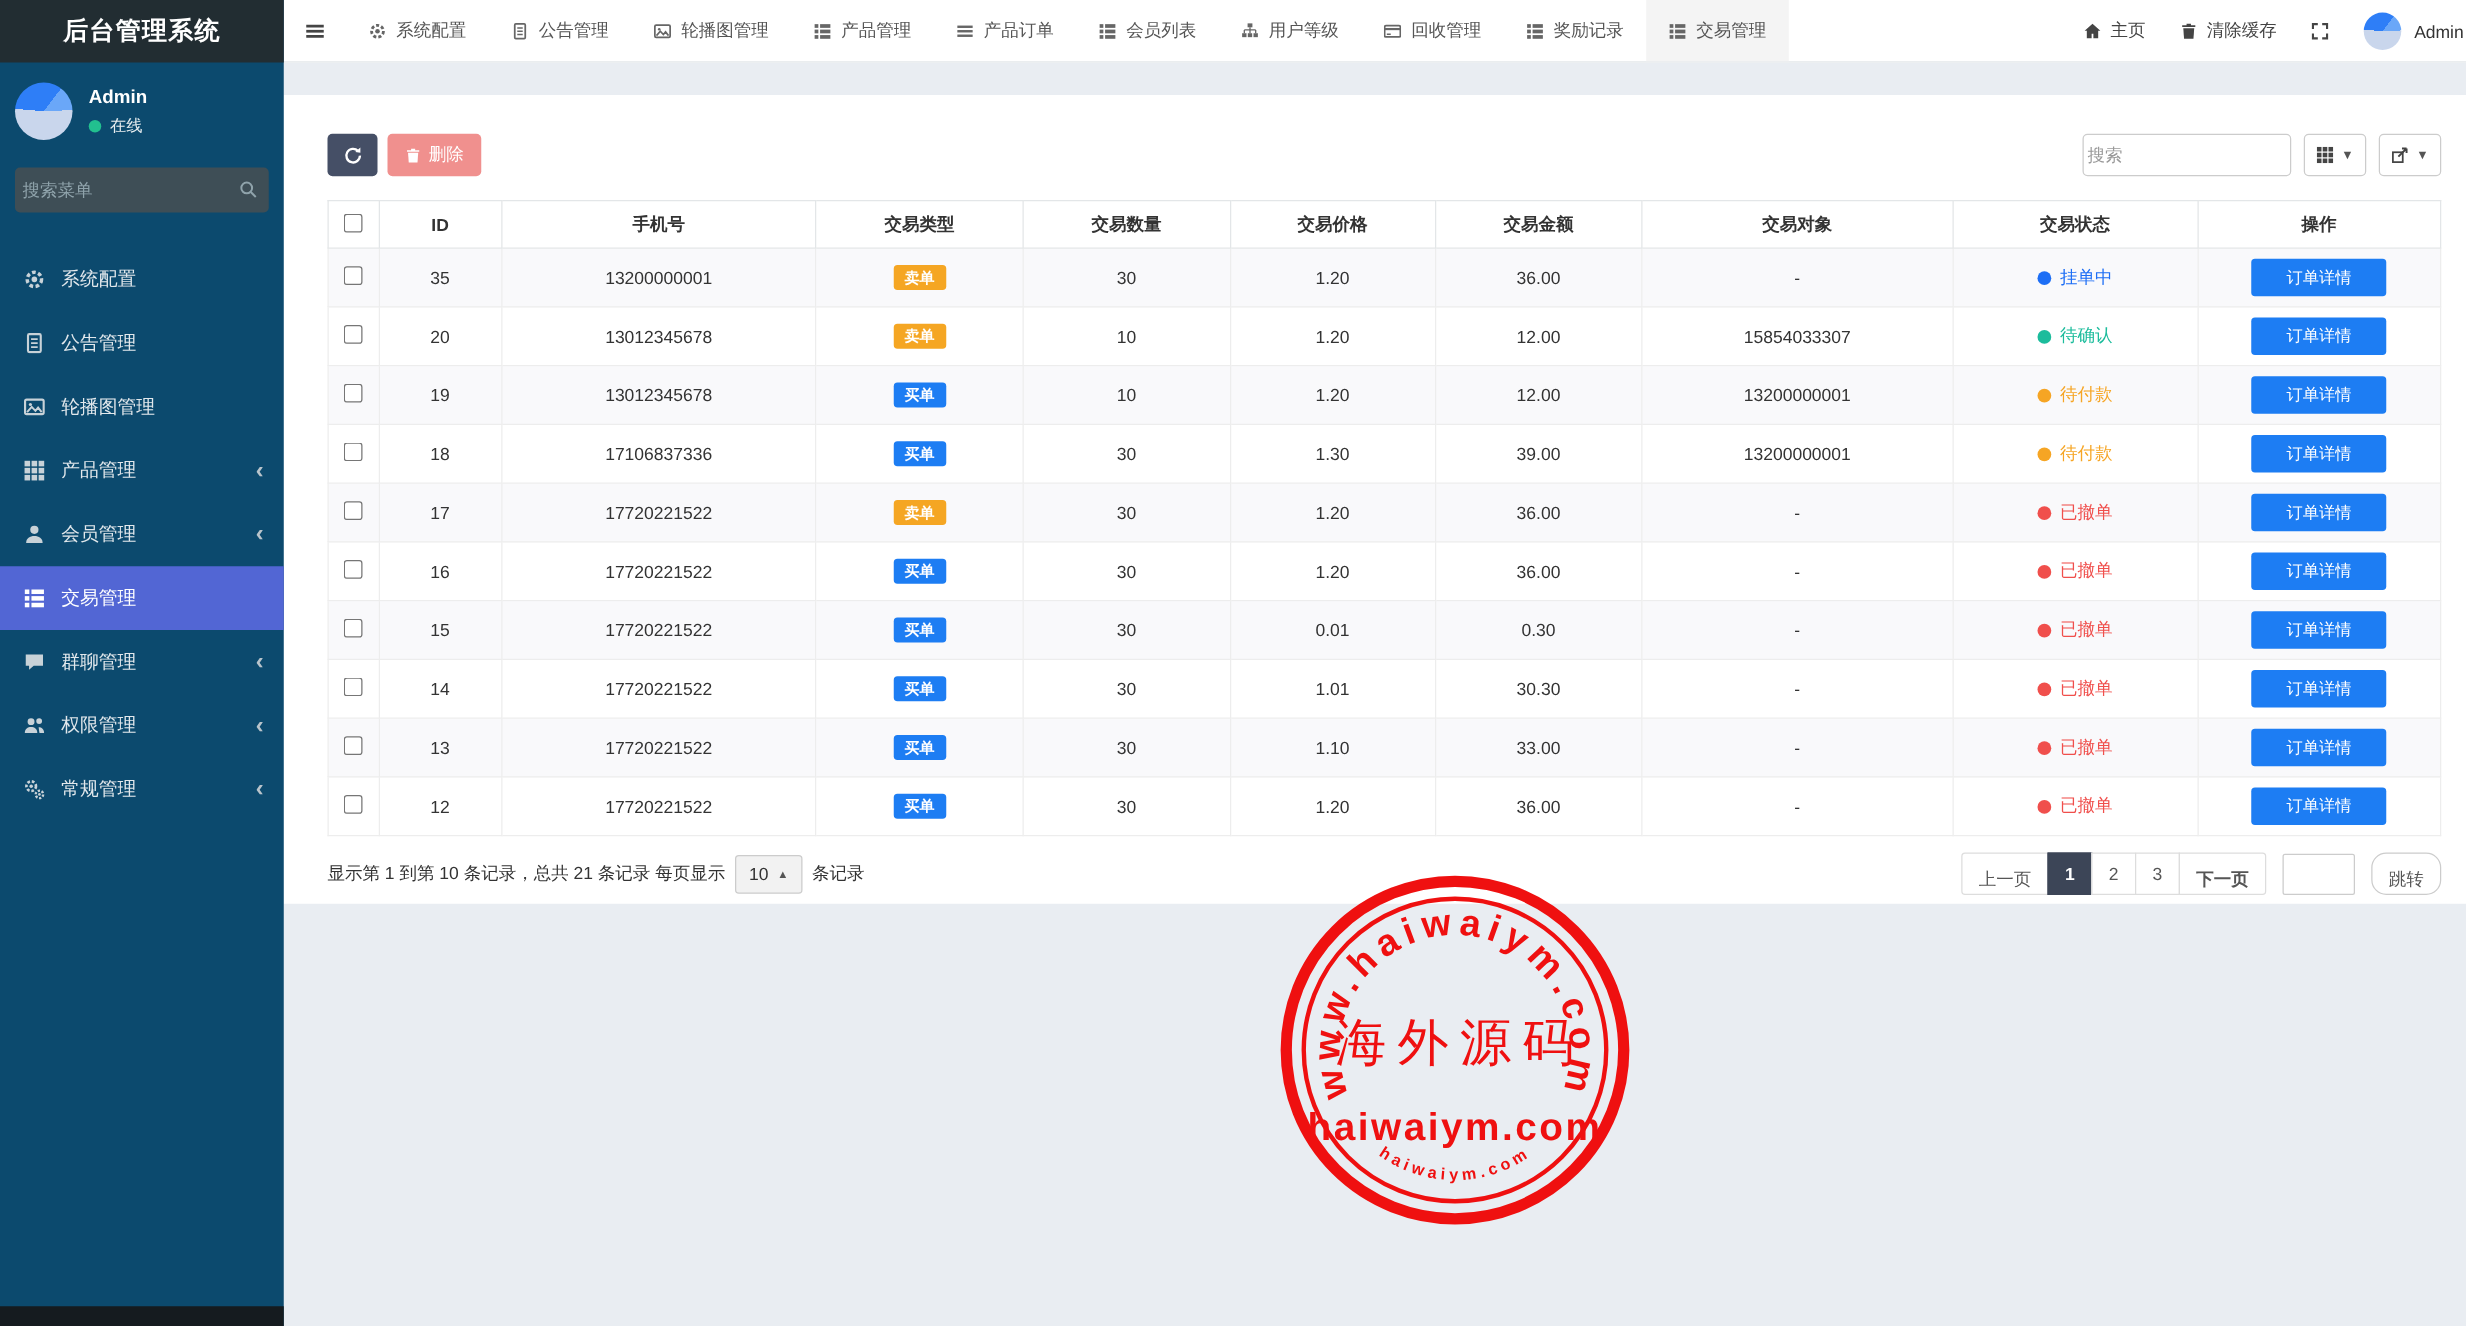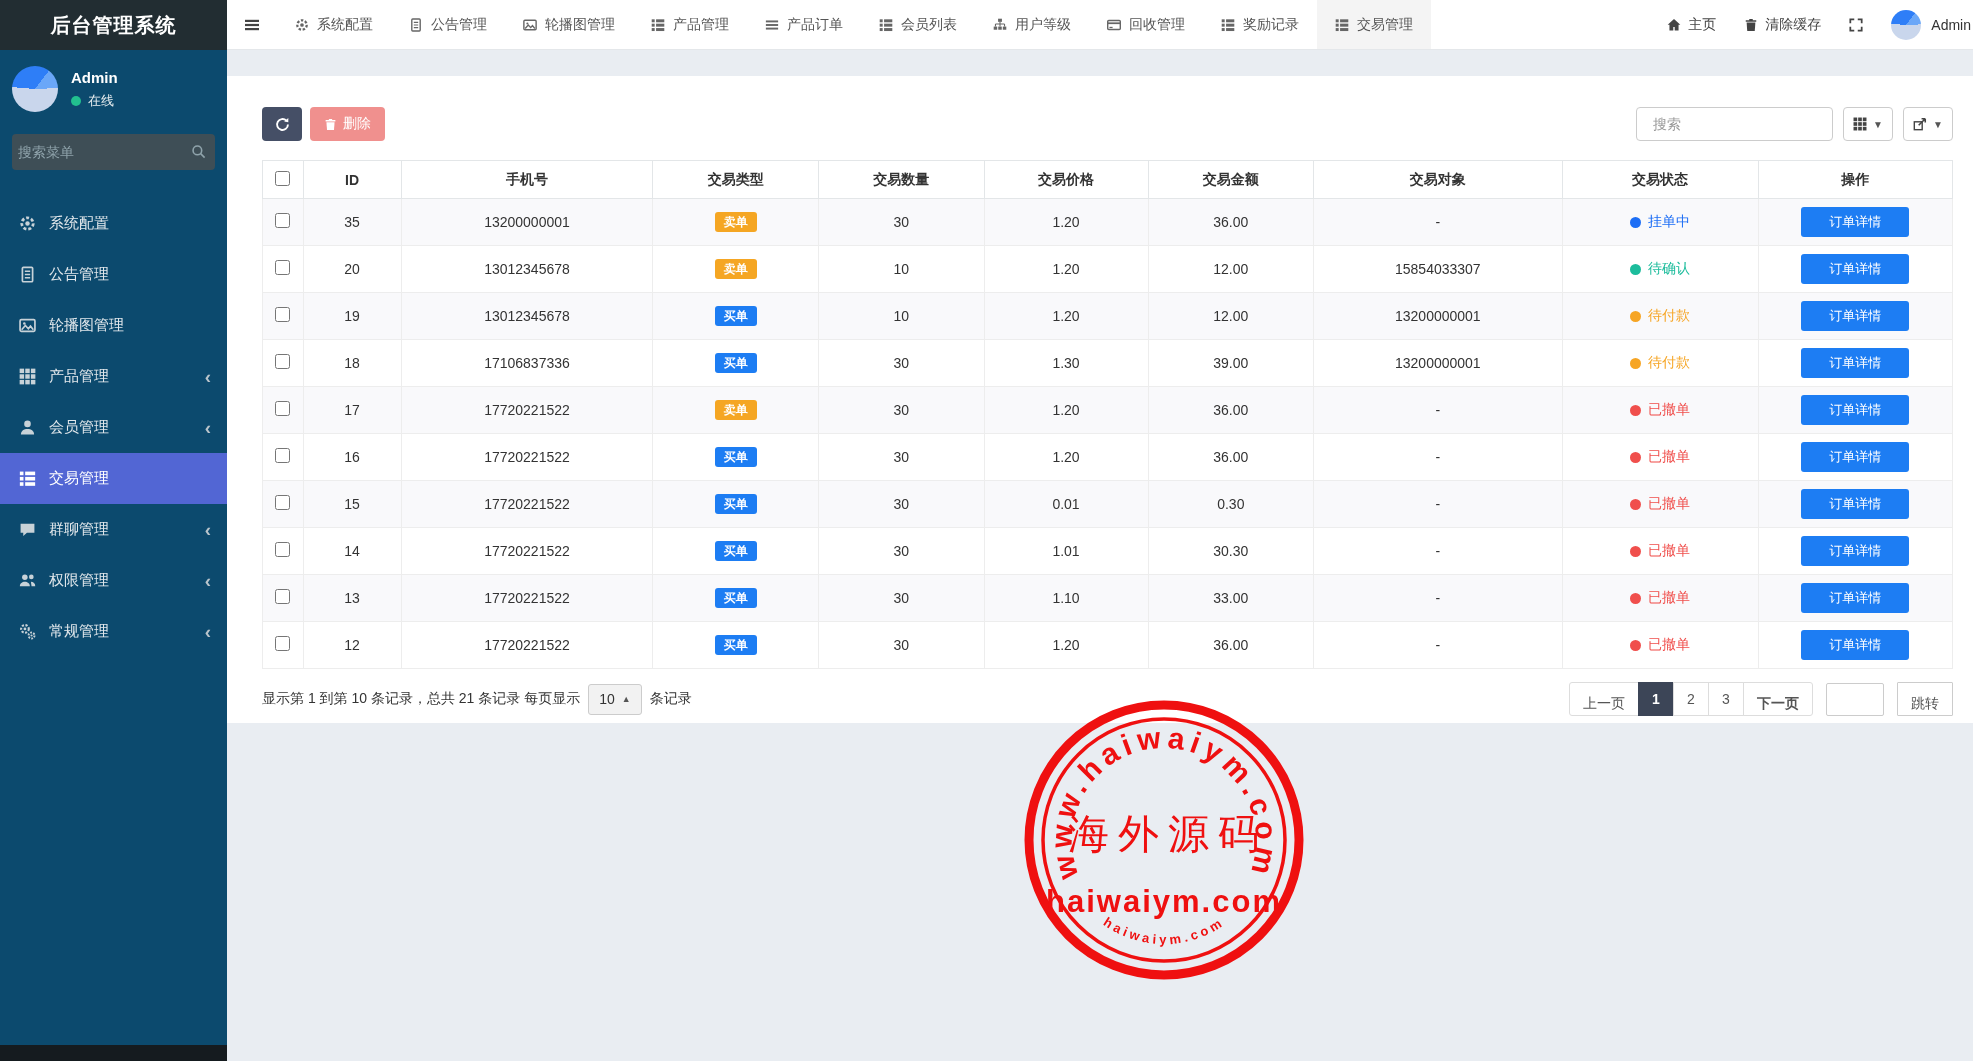--- a/index.html
+++ b/index.html
@@ -55,21 +55,21 @@
   .panel { margin-top:26px; background:#fff; height:647px; padding:31px 20px 0 35px; }
 
   .toolbar { display:flex; align-items:flex-start; margin-bottom:19px; }
   .btn-refresh { width:40px; height:34px; background:#454f66; border:none; border-radius:4px; color:#fff; cursor:pointer;
                  display:flex; align-items:center; justify-content:center; }
   .btn-refresh svg { width:15px; height:15px; }
   .btn-delete { margin-left:8px; height:34px; padding:0 14px; background:#f0908e; border:none; border-radius:4px;
                 color:#fff; font-size:14px; display:flex; align-items:center; gap:6px; cursor:pointer; font-family:inherit; }
   .btn-delete svg { width:13px; height:13px; }
   .toolbar-right { margin-left:auto; display:flex; align-items:center; gap:10px; }
-  .tb-search { width:197px; height:34px; border:1px solid #ccc; border-radius:4px; padding:0 16px; font-size:14px; color:#555; font-family:inherit; }
+  .tb-search { width:167px; height:34px; border:1px solid #ccc; border-radius:4px; padding:0 3px; font-size:14px; color:#555; font-family:inherit; }
   .tb-search::placeholder { color:#999; }
   .tb-btn { height:34px; min-width:50px; background:#fff; border:1px solid #ccc; border-radius:4px; color:#444;
             display:flex; align-items:center; justify-content:center; gap:6px; cursor:pointer; }
   .tb-btn svg { width:14px; height:14px; }
   .caret { font-size:10px; color:#555; }
 
   
   table { width:100%; border-collapse:collapse; table-layout:fixed; font-size:14px; }
   th, td { border:1px solid #ededed; text-align:center; vertical-align:middle; }
   thead th { height:38px; font-weight:bold; color:#333; border-color:#e3e6e8; }
@@ -88,21 +88,21 @@
               font-size:14px; color:#333; display:flex; align-items:center; gap:7px; cursor:pointer; font-family:inherit; }
   .pagesize .caret { font-size:9px; }
   .pagination { margin-left:auto; display:flex; align-items:center; }
   .pg { height:34px; min-width:38px; padding:12px 13px; background:#fff; border:1px solid #ddd; color:#555;
         font-size:14px; margin-left:-1px; cursor:pointer; font-family:inherit; }
   .pg:first-child { border-radius:3px 0 0 3px; margin-left:0; }
   .pg.num { padding:0; width:36px; min-width:36px; }
   .pg.active { background:#3c4557; color:#fff; border-color:#3c4557; font-weight:bold; }
   .pg.next { border-radius:0 3px 3px 0;font-weight:bold; }
   .pg-input { width:58px; height:33px; border:1px solid #ccc; border-radius:2px; margin-left:13px; padding:0 6px; font-family:inherit; }
-  .pg.jump { margin-left:13px; border-radius:1px; border:1px solid #ccc; }
+  .pg.jump { margin-left:13px; border-radius:12px; border:1px solid #ccc; }
 
   
   .stamp { position:absolute; left:797px; top:650px; width:280px; height:280px; z-index:10; pointer-events:none; }
   .stamp text, .stamp textPath { fill:#ef1010; }
   .st-top { font-size:30px; font-weight:bold; letter-spacing:5px; font-family:"Liberation Sans", sans-serif; }
   .st-cn  { font-size:41px; letter-spacing:9px; font-family:"DejaVu Serif", serif; }
   .st-en  { font-size:31px; font-weight:bold; letter-spacing:2px; font-family:"Liberation Sans", sans-serif; }
   .st-bot { font-size:13px; font-weight:bold; letter-spacing:3.5px; font-family:"Liberation Sans", sans-serif; }
 </style>
 </head>

